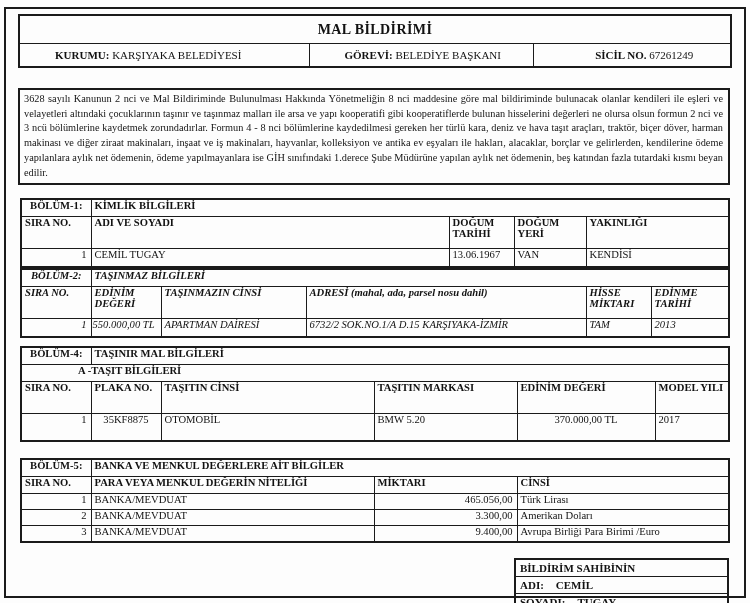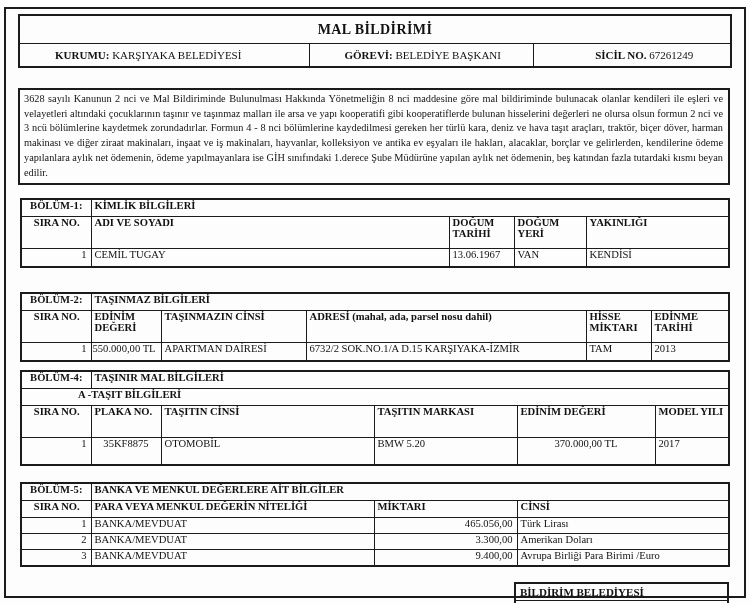--- a/index.html
+++ b/index.html
@@ -36,32 +36,32 @@
     border:2px solid #1b1b1b;padding:2px 5px 3px 4px;
     font-size:10.3px;line-height:14.7px;text-align:justify;color:#141414;
   }
 
   
   .sec{width:708px;margin-left:14px;border:2px solid #1b1b1b;font-size:10.6px;}
   .sec td{border:1px solid #1b1b1b;padding:0 3px;vertical-align:top;}
   .sec .bolum-lbl{font-weight:bold;text-align:center;padding:0 1px;}
   .sec .sec-title{font-weight:bold;}
   .sec .hdr td{font-weight:bold;}
-  .sec .sira-h{text-align:center;padding-right:2px;}
+  .sec .sira-h{text-align:left;padding-right:2px;}
   .sec .num{text-align:right;padding-right:4px;}
   .r16 td{height:16px;}
   .r17 td{height:17px;}
   .r31 td{height:31px;}
   .r26 td{height:26px;}
   .r15 td{height:15px;}
   .center{text-align:center;}
   .subtitle-cell{font-weight:bold;padding-left:56px !important;}
 
   .mt-b1{margin-top:13px;}
-  .mt-b2{margin-top:24px;}
+  .mt-b2{margin-top:0;font-style:italic;}
   .mt-b4{margin-top:8px;}
   .mt-b5{margin-top:16px;}
 
   
   .decl{
     width:215px;margin:15px 15px 0 auto;border:2px solid #1b1b1b;
     font-size:11px;font-weight:bold;
   }
   .decl td{border:1px solid #1b1b1b;height:16px;padding:0 4px;}
   .decl .val{margin-left:12px;}
@@ -235,21 +235,21 @@
         <td>BANKA/MEVDUAT</td>
         <td class="num">9.400,00</td>
         <td>Avrupa Birliği Para Birimi /Euro</td>
       </tr>
     </tbody>
       </table>
 
     <table class="decl">
       <tbody>
           <tr>
-            <td>BİLDİRİM BELEDİYESİ</td>
+            <td>BİLDİRİM SAHİBİNİN</td>
           </tr>
       <tr>
         <td>
           <span>ADI:</span><span class="val">CEMİL</span>
         </td>
       </tr>
       <tr>
         <td>
           <span>SOYADI:</span><span class="val">TUGAY</span>
         </td>

